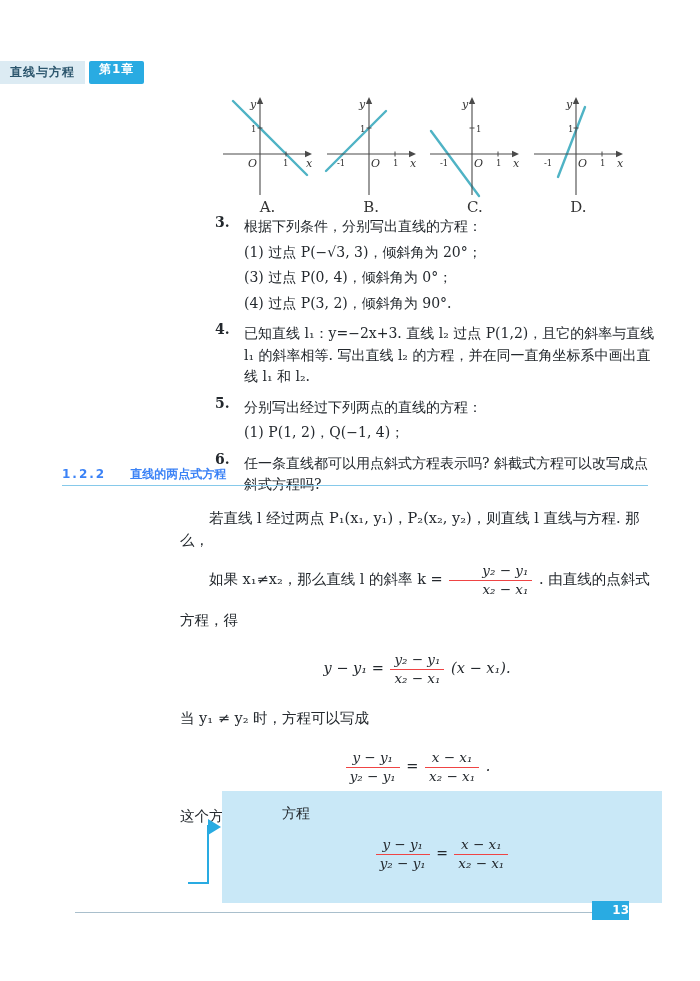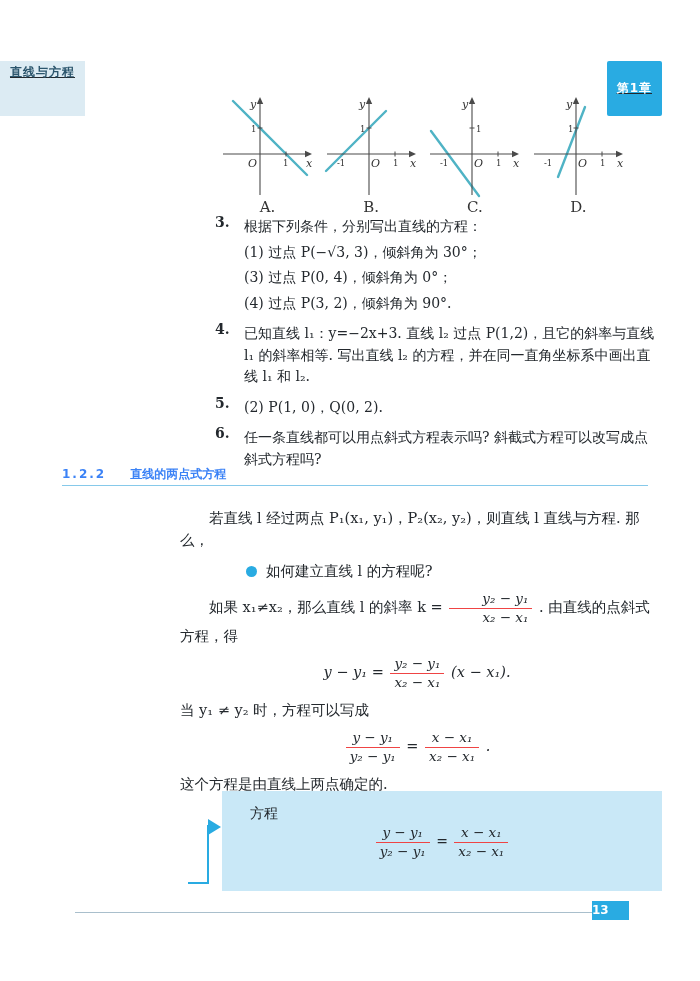--- a/index.html
+++ b/index.html
@@ -1,25 +1,25 @@
 <!DOCTYPE html>
 <html><head>
 <meta charset="utf-8">
 <style>
   html,body{margin:0;padding:0;background:#ffffff;}
   .page{position:relative;width:700px;height:981px;background:#fff;overflow:hidden;
         font-family:"DejaVu Serif","DejaVu Sans",serif;color:#23282d;}
 
   
-  .hdr{position:absolute;top:61px;left:0;width:662px;display:flex;justify-content:space-between;gap:4px;
-       font-family:"DejaVu Sans","Liberation Sans",sans-serif;text-decoration:underline;}
+  .hdr{position:absolute;top:61px;left:0;width:662px;display:flex;justify-content:flex-start;gap:4px;
+       font-family:"DejaVu Sans","Liberation Sans",sans-serif;}
   .chap-label{background:#dcebf3;color:#2c566d;font-size:12px;font-weight:bold;
               padding:3px 10px;letter-spacing:1px;}
   .chap-badge{background:#29abe2;color:#fff;font-size:12px;font-weight:bold;
-              padding:19px 10px;border-radius:2px;letter-spacing:1px;}
+              padding:0 10px;border-radius:2px;letter-spacing:1px;}
 
   
   .graphs-row{position:absolute;top:92px;left:220px;width:406px;display:flex;justify-content:space-between;}
   .graph{width:95px;margin:0;text-align:center;}
   .graph svg{display:block;}
   .graph figcaption{font-size:15px;margin-top:0;color:#333;}
   .ax{stroke:#4a4a4a;stroke-width:1.1;}
   .tk{stroke:#4a4a4a;stroke-width:1;}
   .tl{stroke:#4fb3c5;stroke-width:2.4;stroke-linecap:round;}
   .arr{fill:#4a4a4a;}
@@ -39,44 +39,44 @@
         color:#3b82f6;font-weight:bold;font-size:12px;}
   .sect .num{letter-spacing:2px;margin-right:20px;}
 
   
   .bodytxt{position:absolute;top:507px;left:180px;width:474px;font-size:14.5px;line-height:22px;}
   .indent{text-indent:2em;}
   .bodytxt p{margin:0;}
   .bullet-line{display:flex;align-items:center;gap:9px;margin:9px 0 9px 66px;}
   .dot{width:11px;height:11px;border-radius:50%;background:#29abe2;flex:none;}
   .frac{display:inline-block;vertical-align:middle;text-align:center;line-height:1.15;
-        font-size:13.5px;margin:0 2px;}
+        font-size:13.5px;margin:12px 2px;}
   .frac .num{display:block;padding:0 4px 1px;}
   .frac .den{display:block;border-top:1px solid #ef4444;padding:1px 4px 0;}
   .m{font-style:italic;font-family:"DejaVu Serif",serif;}
   .eqrow{text-align:center;margin:9px 0;}
   .p2{margin-top:6px;}
 
   
   .infobox{position:absolute;top:791px;left:222px;width:440px;min-height:100px;box-sizing:border-box;
-           background:#c9e8f7;padding:12px 0 11px;font-size:14px;line-height:20px;}
+           background:#c9e8f7;padding:12px 32px 11px;font-size:14px;line-height:20px;}
   .infobox .label{margin:0 0 2px 2em;}
   .infobox .boxeq{text-align:center;margin:2px 0 9px;}
   .infobox .bold{font-weight:bold;}
 
   
   .mnote{position:absolute;top:824px;left:60px;width:128px;color:#2aa3d8;font-style:italic;
          font-size:12.5px;line-height:21px;text-indent:2em;}
   .flag{position:absolute;top:817px;left:186px;}
 
   
   .foot-line{position:absolute;top:912px;left:75px;width:554px;height:1px;background:#a9bfcc;}
   .pageno{position:absolute;top:901px;left:592px;width:37px;height:19px;background:#29abe2;
           color:#fff;font-family:"DejaVu Sans","Liberation Sans",sans-serif;font-size:12px;
-          font-weight:bold;text-align:left;line-height:19px;}
+          font-weight:bold;text-align:right;line-height:19px;}
 </style>
 </head>
 <body>
 
 <div class="page">
 
   <div class="hdr">
     <span class="chap-label">直线与方程</span>
     <span class="chap-badge">第1章</span>
   </div>
@@ -157,57 +157,54 @@
       </svg>
       <figcaption>D.</figcaption>
     </figure>
   </div>
 
   <div class="problems">
     <div class="problem">
       <span class="pnum">3.</span>
       <div class="pbody">
         <p>根据下列条件，分别写出直线的方程：</p>
-        <p>(1) 过点 P(−√3, 3)，倾斜角为 30°；</p>
+        <p>(1) 过点 P(−√3, 3)，倾斜角为 20°；</p>
         <p>(3) 过点 P(0, 4)，倾斜角为 0°；</p>
         <p>(4) 过点 P(3, 2)，倾斜角为 90°.</p>
       </div>
     </div>
     <div class="problem">
       <span class="pnum">4.</span>
       <div class="pbody">
         <p>已知直线 l₁：y=−2x+3. 直线 l₂ 过点 P(1,2)，且它的斜率与直线 l₁ 的斜率相等. 写出直线 l₂ 的方程，并在同一直角坐标系中画出直线 l₁ 和 l₂.</p>
       </div>
     </div>
     <div class="problem">
       <span class="pnum">5.</span>
       <div class="pbody">
-        <p>(2) P(1, 0)，Q(0, 2).</p>
+        <p>分别写出经过下列两点的直线的方程：</p>
+        <p>(1) P(1, 2)，Q(−1, 4)；</p>
       </div>
     </div>
     <div class="problem">
       <span class="pnum">6.</span>
       <div class="pbody">
         <p>任一条直线都可以用点斜式方程表示吗? 斜截式方程可以改写成点斜式方程吗?</p>
       </div>
     </div>
   </div>
 
   <div class="sect">
     <span class="num">1.2.2</span>
     <span>直线的两点式方程</span>
   </div>
 
   <div class="bodytxt">
     <p class="indent">若直线 l 经过两点 P₁(x₁, y₁)，P₂(x₂, y₂)，则直线 l 直线与方程. 那么，</p>
 
-    <div class="bullet-line">
-      <span class="dot"></span>
-      <span>如何建立直线 l 的方程呢?</span>
-    </div>
 
     <p class="indent p2">
       <span>如果 x₁≠x₂，那么直线 l 的斜率 k =</span>
       <span class="frac m"><span class="num">y₂ − y₁</span><span class="den">x₂ − x₁</span></span>
       <span>. 由直线的点斜式方程，得</span>
     </p>
 
     <div class="eqrow m">
       <span>y − y₁ =</span>
       <span class="frac"><span class="num">y₂ − y₁</span><span class="den">x₂ − x₁</span></span>

